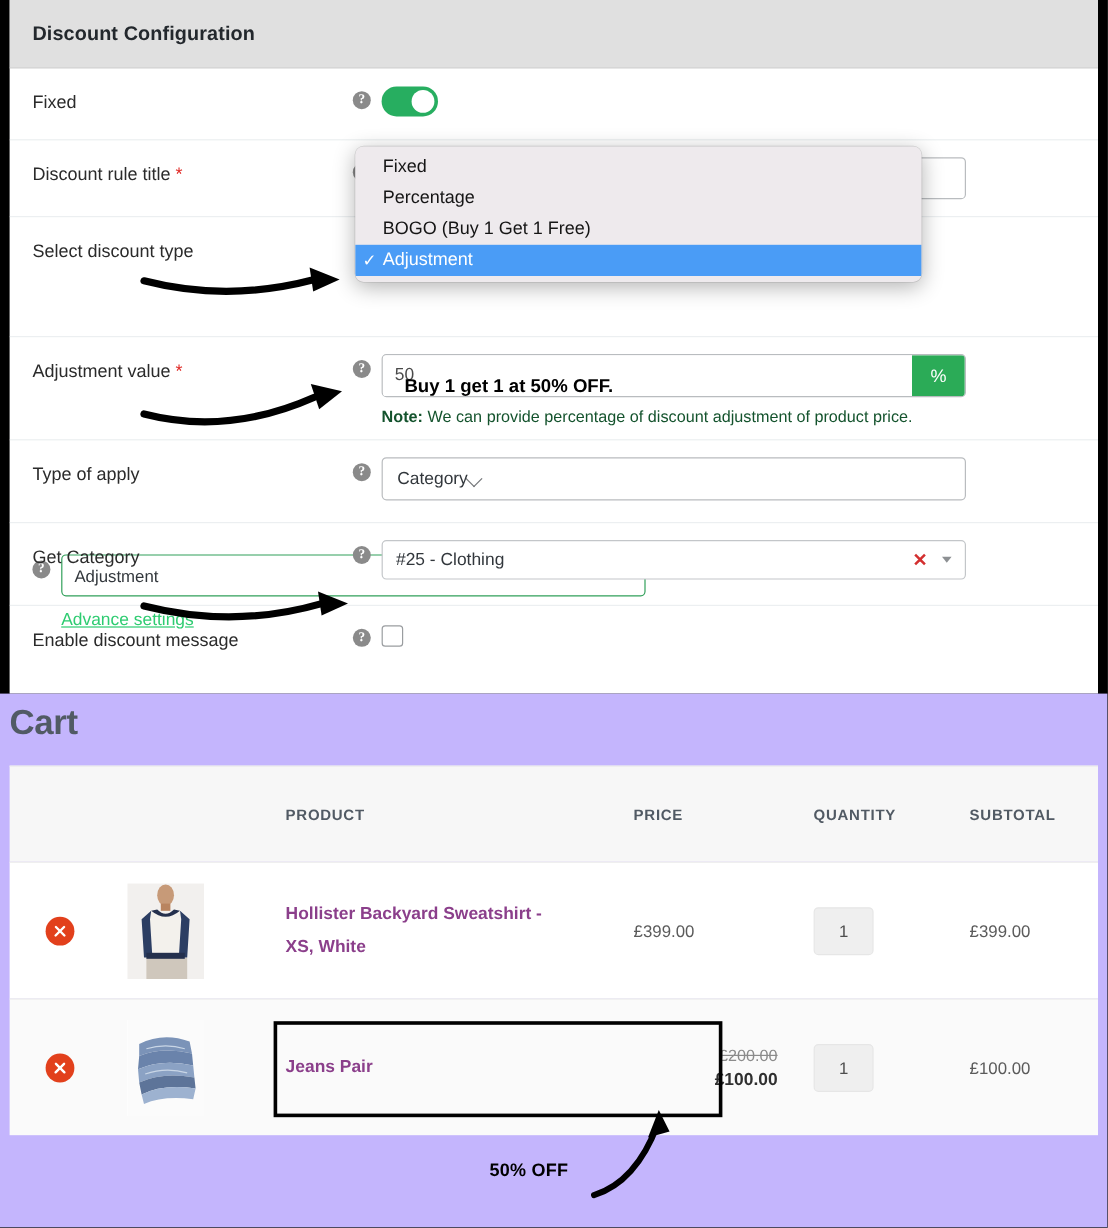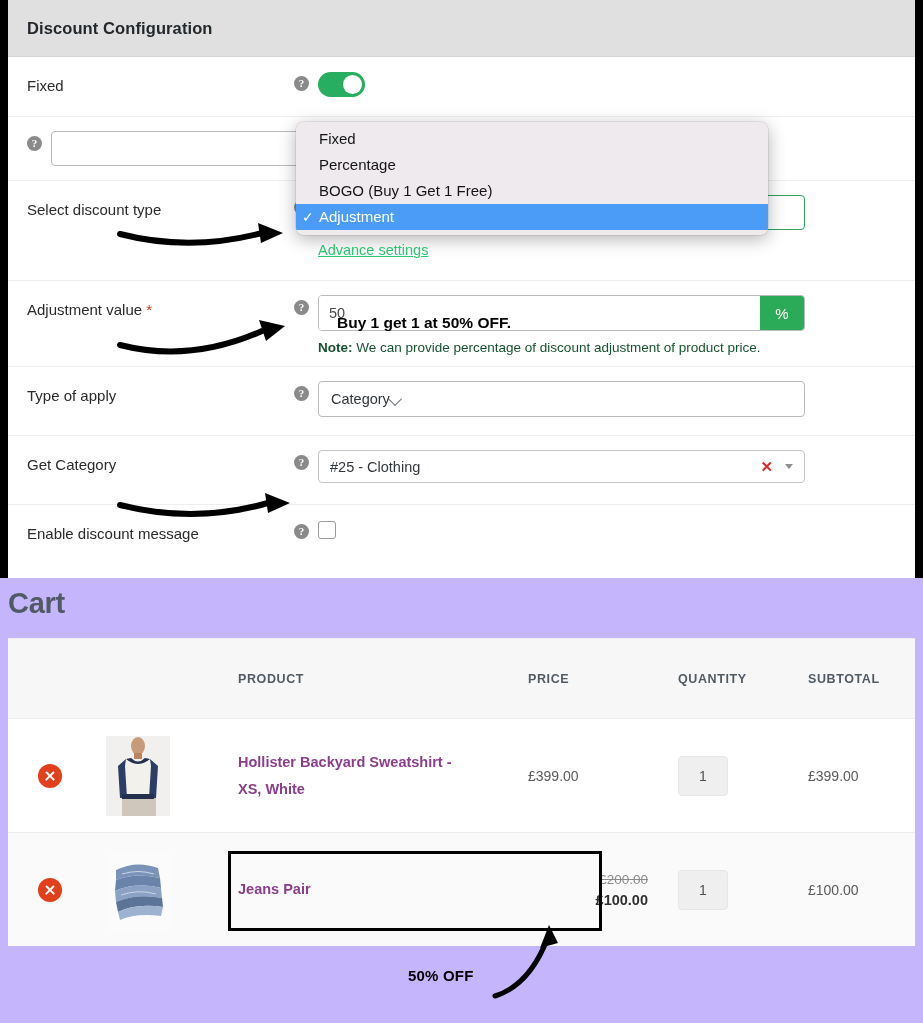--- a/index.html
+++ b/index.html
@@ -57,21 +57,21 @@
   
   #row-title { height: 64px; }
   .text-input {
     height: 35px; border: 1px solid #b9bcbf; border-radius: 4px;
     background: #fff; font-size: 14px; color: #32373c;
     padding: 0 10px; outline: none; font-family: "Liberation Sans", sans-serif;
   }
   #discount-title-input { width: 487px; }
 
   
-  #row-type { height: 100px; }
+  #row-type { height: 100px; flex-direction: column; }
   .select-box {
     width: 487px; height: 35px; border: 1px solid #31a05a; border-radius: 4px;
     background: #fff; display: flex; align-items: center; padding: 0 10px;
     font-size: 14px; color: #32373c; cursor: pointer;
   }
   .advance-link {
     display: inline-block; margin-top: 12px; margin-left: 24px;
     font-size: 14.5px; color: #2ecc71; text-decoration: underline; cursor: pointer;
   }
 
@@ -226,20 +226,24 @@
       <div class="row-label">Fixed</div>
       <div class="row-control">
         <span class="help-icon">?</span>
         <div class="toggle">
             <span class="knob"></span>
           </div>
       </div>
     </div>
 
     <div class="form-row" id="row-title">
+      <div class="row-label">
+        <span>Discount rule title</span>
+        <span class="req">*</span>
+      </div>
       <div class="row-control">
         <span class="help-icon">?</span>
         <input class="text-input" id="discount-title-input" type="text" value="" style="">
       </div>
     </div>
 
     <div class="form-row" id="row-type">
       <div class="row-label">Select discount type</div>
       <div class="row-control" style="flex-direction:column;">
         <div style="display:flex;align-items:flex-start;">

